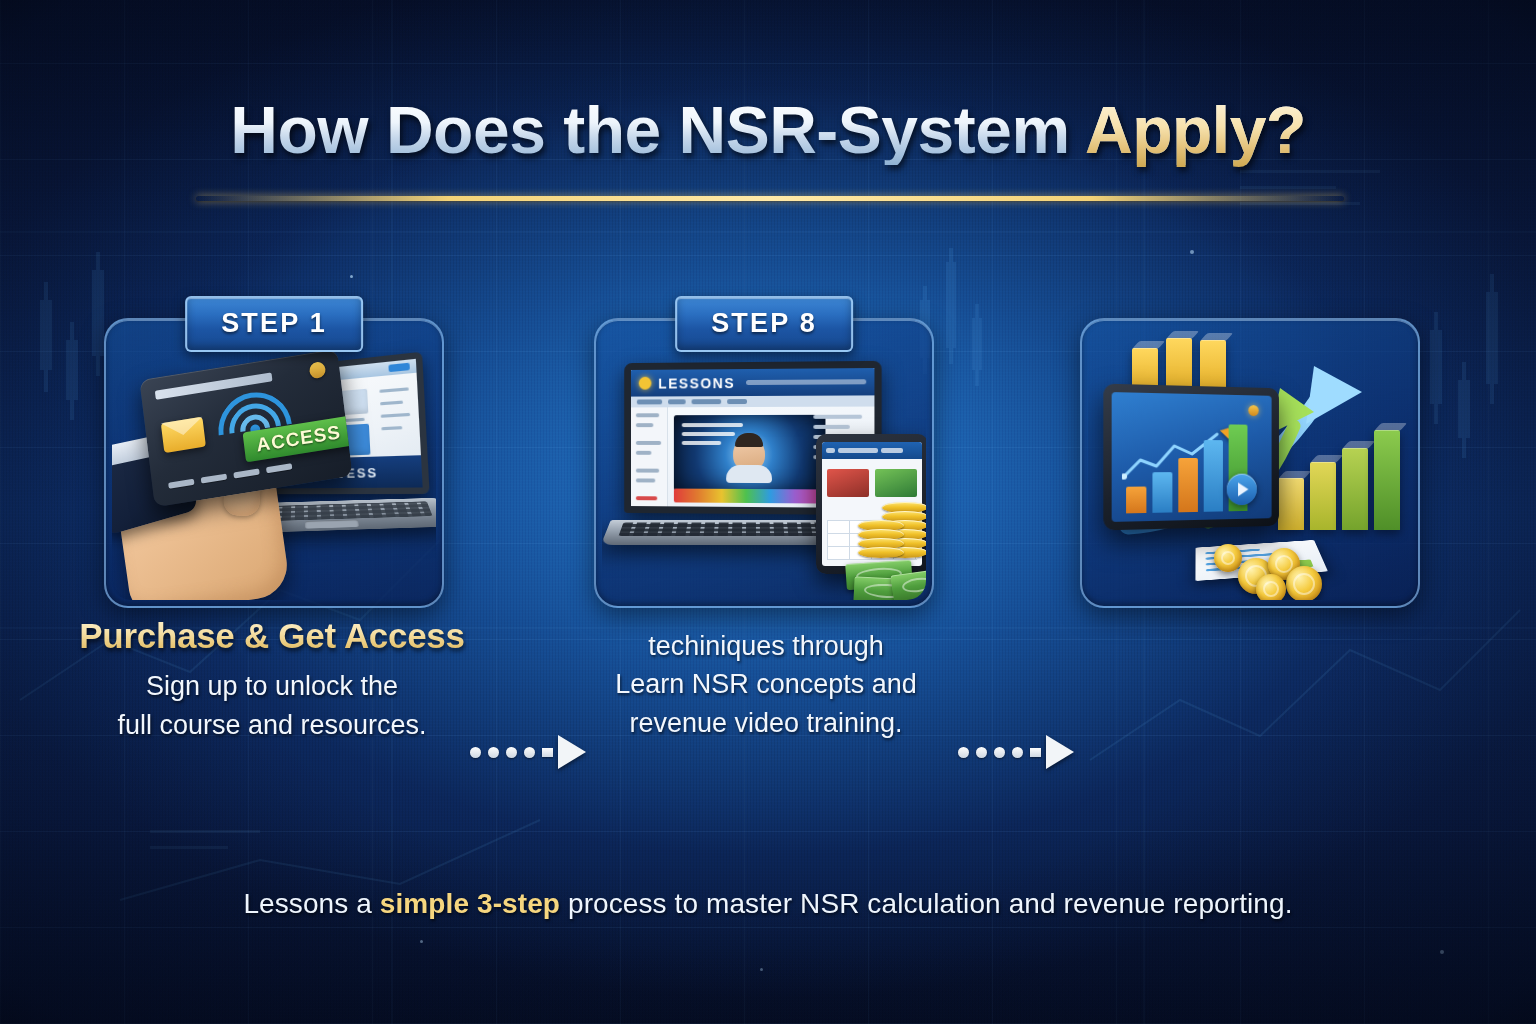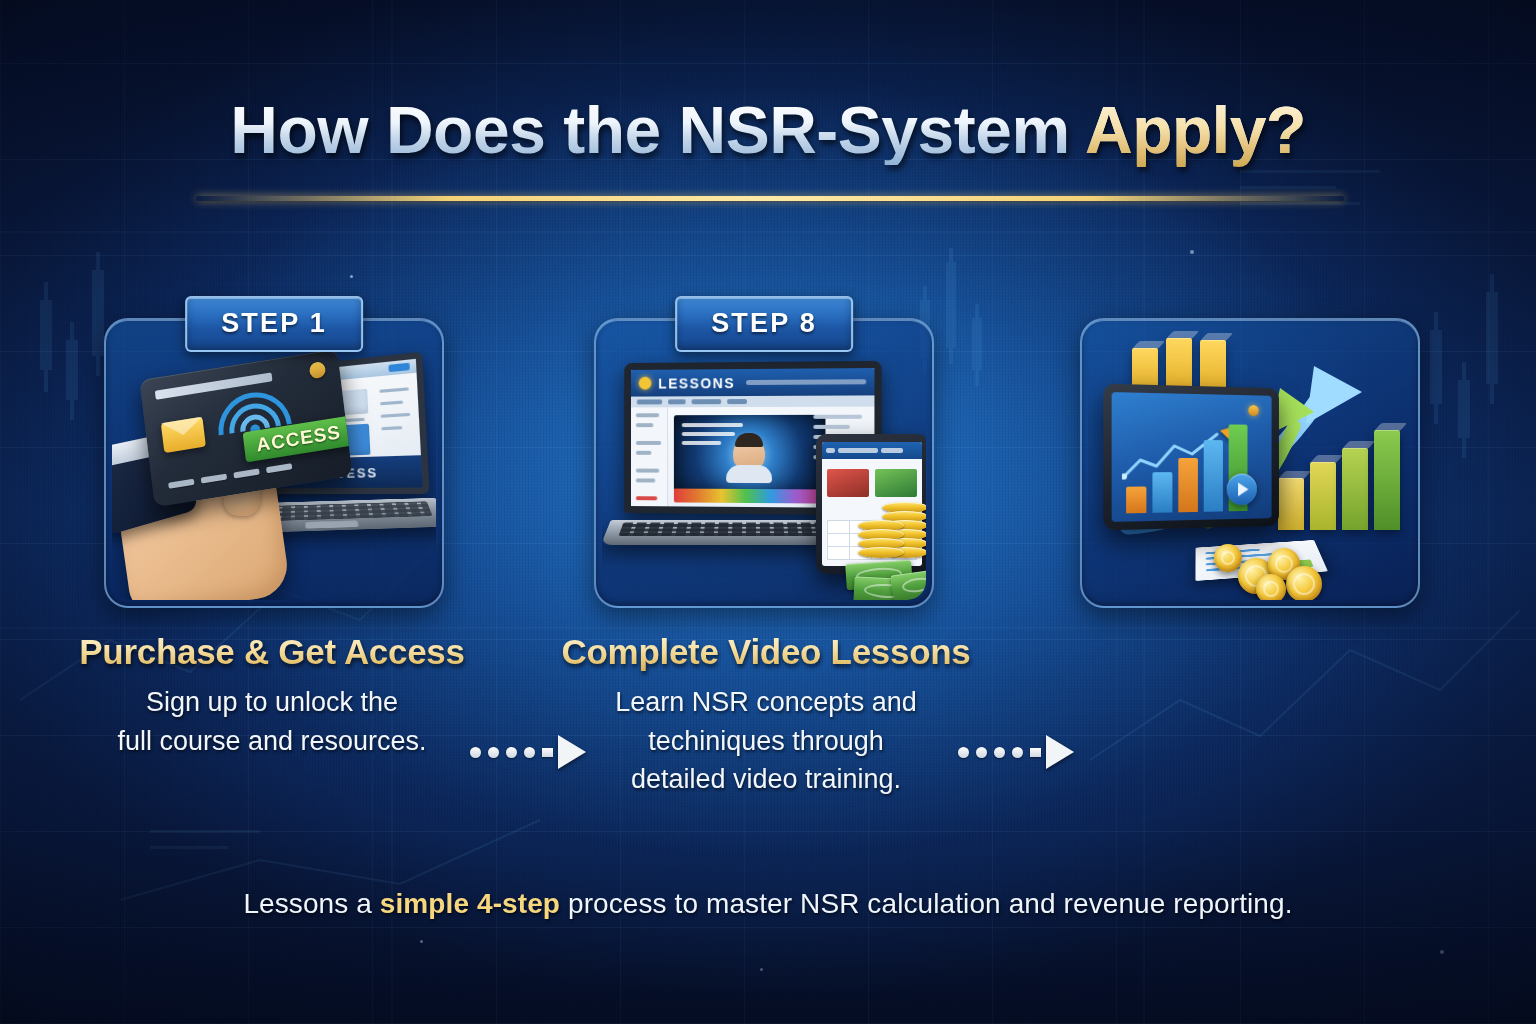--- a/index.html
+++ b/index.html
@@ -119,21 +119,21 @@
   .connector .tail { width:11px; height:9px; background:linear-gradient(180deg,#fdfdfd,#cfd8e2); margin-right:-2px; box-shadow:0 1px 2px rgba(0,0,0,0.5); }
   .connector .head {
     width:0; height:0;
     border-top:17px solid transparent;
     border-bottom:17px solid transparent;
     border-left:28px solid #f2f5f8;
     filter:drop-shadow(0 2px 2px rgba(0,0,0,0.55));
   }
 
   
-  #captions { position:absolute; top:632px; left:0; width:1536px; height:200px; z-index:5;padding-left:12px; }
+  #captions { position:absolute; top:616px; left:0; width:1536px; height:200px; z-index:5;padding-left:12px; }
   .cap { position:absolute; top:0; width:420px; text-align:center; }
   .cap.c1 { left:62px; }
   .cap.c2 { left:556px; }
   .cap.c3 { left:1042px; }
   .cap-title {
     font-size:35px; font-weight:bold; line-height:1.15; letter-spacing:-0.3px;
     background:linear-gradient(180deg,#fff4d2 0%,#f6e0a6 42%,#e9c878 72%,#d8ad51 100%);
     -webkit-background-clip:text; background-clip:text; color:transparent;
     filter:drop-shadow(1px 3px 2px rgba(0,0,0,0.62));
     white-space:nowrap;
@@ -698,28 +698,27 @@
 
     <div class="cap c1">
       <div class="cap-title">Purchase &amp; Get Access</div>
       <div class="cap-body">
         <div>Sign up to unlock the</div>
         <div>full course and resources.</div>
       </div>
     </div>
 
     <div class="cap c2">
-      <div class="cap-title">Complete Video Lessons</div>
       <div class="cap-body">
+        <div>techiniques through</div>
         <div>Learn NSR concepts and</div>
-        <div>techiniques through</div>
-        <div>detailed video training.</div>
+        <div>revenue video training.</div>
       </div>
     </div>
 
   </div>
 
   <div id="footer">
-    <span>Lessons a </span><span class="hl">simple 4-step</span><span> process to master NSR calculation and revenue reporting.</span>
+    <span>Lessons a </span><span class="hl">simple 3-step</span><span> process to master NSR calculation and revenue reporting.</span>
   </div>
 
   <div class="bg-vignette"></div>
 </div>
 
 </body></html>

